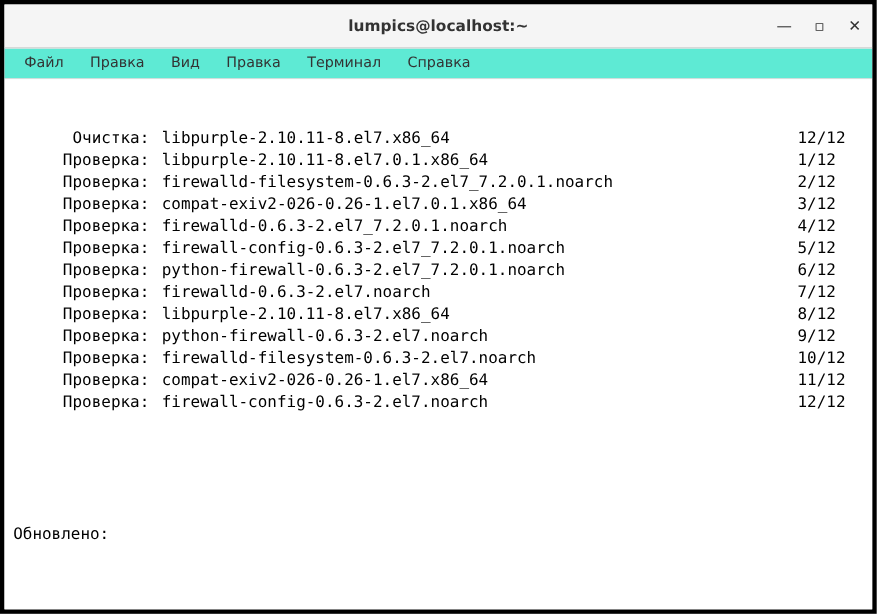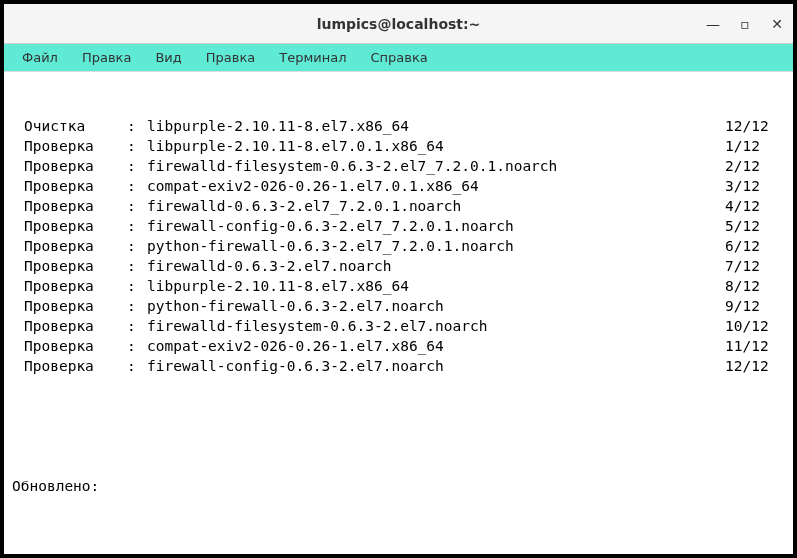--- a/index.html
+++ b/index.html
@@ -79,20 +79,21 @@
       overflow: hidden;
       position: relative;
     }
     .term-line {
       display: flex;
       white-space: pre;
     }
     .term-op {
       width: 115px;
       padding-left: 12px;
+      text-align: right;
     }
     .term-colon {
       width: 20px;
     }
     .term-pkg {
       flex: 1;
     }
     .term-count {
       text-align: left;
       width: 60px;

